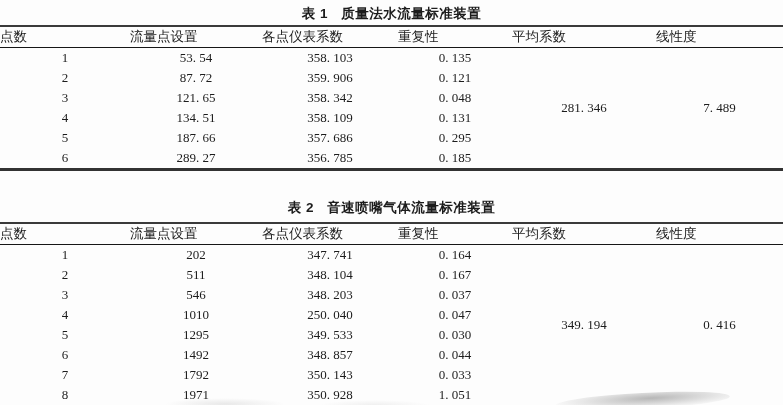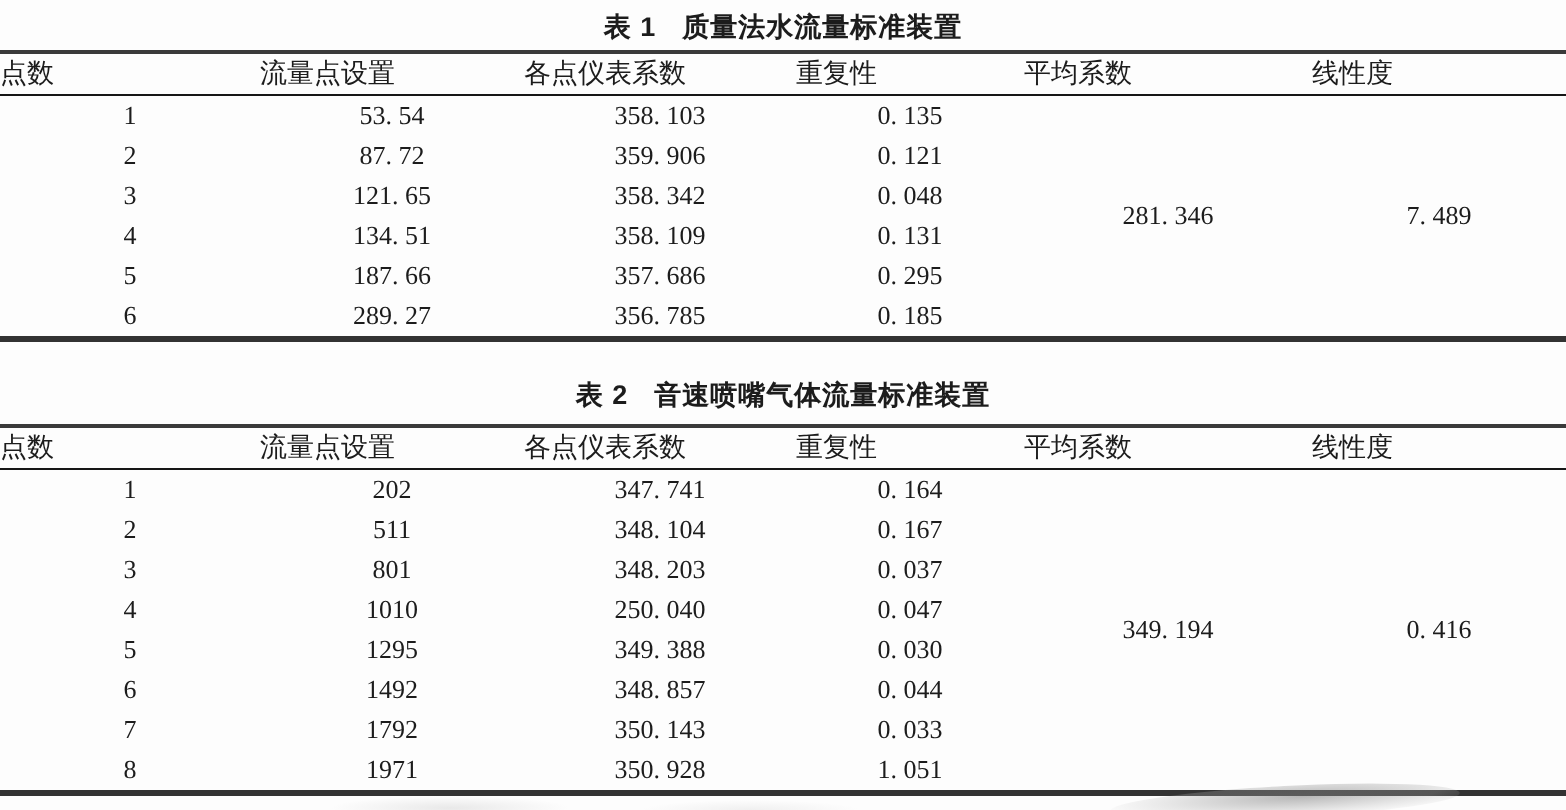--- a/index.html
+++ b/index.html
@@ -26,21 +26,21 @@
     font-weight: 700;
     font-size: 13.5px;
     line-height: 19px;
     padding-top: 4px;
     letter-spacing: 0.5px;
   }
   .tbl-caption .cap-label {
     margin-right: 13px;
   }
   .tbl-caption.second {
-    padding-top: 17px;
+    padding-top: 27px;
     padding-bottom: 3px;
   }
   table.data-table {
     width: 783px;
     table-layout: fixed;
     border-collapse: collapse;
     border-top: 2.5px solid #3a3a3a;
     border-bottom: 3px solid #333333;
     margin-top: 2px;
   }
@@ -206,34 +206,34 @@
           <td rowspan="8">0. 416</td>
         </tr>
         <tr>
           <td>2</td>
           <td>511</td>
           <td>348. 104</td>
           <td>0. 167</td>
         </tr>
         <tr>
           <td>3</td>
-          <td>801</td>
+          <td>546</td>
           <td>348. 203</td>
           <td>0. 037</td>
         </tr>
         <tr>
           <td>4</td>
           <td>1010</td>
           <td>250. 040</td>
           <td>0. 047</td>
         </tr>
         <tr>
           <td>5</td>
           <td>1295</td>
-          <td>349. 388</td>
+          <td>349. 533</td>
           <td>0. 030</td>
         </tr>
         <tr>
           <td>6</td>
           <td>1492</td>
           <td>348. 857</td>
           <td>0. 044</td>
         </tr>
         <tr>
           <td>7</td>

